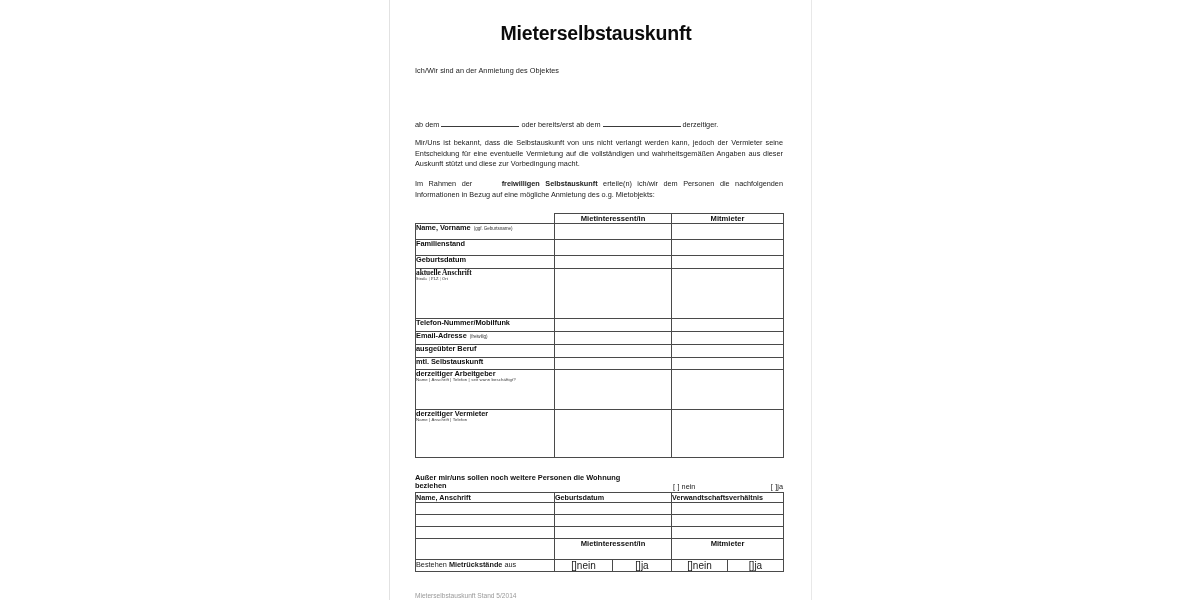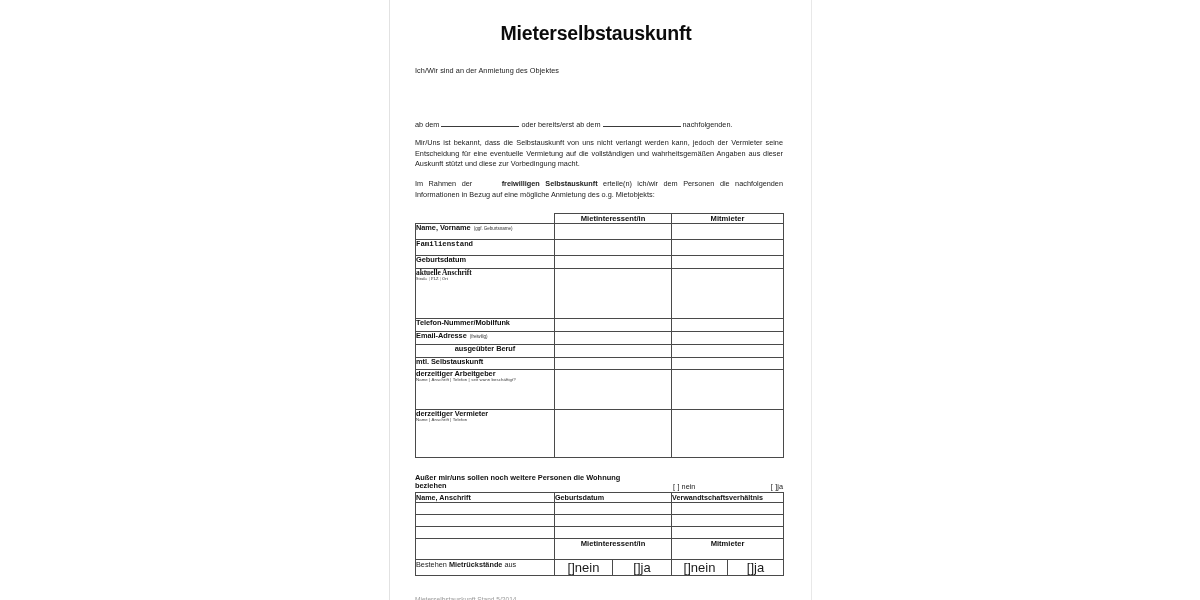--- a/index.html
+++ b/index.html
@@ -154,21 +154,21 @@
   .subhead {
     font-size: 7.2px;
     font-weight: bold;
     color: #111;
     padding: 2.5px 0 2px 4px;
   }
   .emptyrow td { height: 11px; }
 
   .checkcell {
     text-align: center;
-    font-size: 13px;
+    font-size: 10px;
     color: #1b1b1b;
     padding: 2.5px 0 2px 0;
   }
   .mietrueck {
     font-size: 7.3px;
     font-weight: normal;
     color: #1b1b1b;
     padding: 2.5px 0 2px 4px;
   }
   .mietrueck b { font-weight: bold; }
@@ -189,21 +189,21 @@
 
       <div class="doc-title">Mieterselbstauskunft</div>
 
       <div class="intro-line">Ich/Wir sind an der Anmietung des Objektes</div>
 
       <div class="ab-dem">
         <span>ab  dem</span>
         <span class="blank blank-w1"></span>
         <span>oder bereits/erst ab dem</span>
         <span class="blank blank-w2"></span>
-        <span>nachfolgenden.</span>
+        <span>derzeitiger.</span>
       </div>
 
       <div class="para">Mir/Uns ist bekannt, dass die Selbstauskunft von uns nicht verlangt werden kann, jedoch der Vermieter seine Entscheidung für eine eventuelle Vermietung auf die vollständigen und wahrheitsgemäßen Angaben aus dieser Auskunft stützt und diese zur Vorbedingung macht.</div>
 
       <div class="para">
         <span>Im Rahmen der </span><b>freiwilligen Selbstauskunft</b><span> erteile(n) ich/wir dem Personen die nachfolgenden Informationen in Bezug auf eine mögliche Anmietung des o.g. Mietobjekts:</span>
       </div>
 
       <table class="form" style="margin-top:12px;">
         <colgroup>
@@ -218,21 +218,21 @@
           <td class="colhead">Mitmieter</td>
         </tr>
 
         <tr>
           <td class="rowlabel" style="height:15px;"><span>Name, Vorname</span><span class="inline-sub">(ggf. Geburtsname)</span></td>
           <td></td>
           <td></td>
         </tr>
 
         <tr>
-          <td class="rowlabel" style="height:15px;font-family:Liberation Mono, monospace;">Familienstand</td>
+          <td class="rowlabel" style="height:15px;">Familienstand</td>
           <td></td>
           <td></td>
         </tr>
 
         <tr>
           <td class="rowlabel" style="height:12px;">Geburtsdatum</td>
           <td></td>
           <td></td>
         </tr>
 
@@ -248,21 +248,21 @@
           <td></td>
         </tr>
 
         <tr>
           <td class="rowlabel" style="height:12px;"><span>Email-Adresse</span><span class="inline-sub">(freiwilig)</span></td>
           <td></td>
           <td></td>
         </tr>
 
         <tr>
-          <td class="rowlabel" style="height:12px;text-align:center;">ausgeübter Beruf</td>
+          <td class="rowlabel" style="height:12px;">ausgeübter Beruf</td>
           <td></td>
           <td></td>
         </tr>
 
         <tr>
           <td class="rowlabel" style="height:11px;">mtl. Selbstauskunft</td>
           <td></td>
           <td></td>
         </tr>
 

